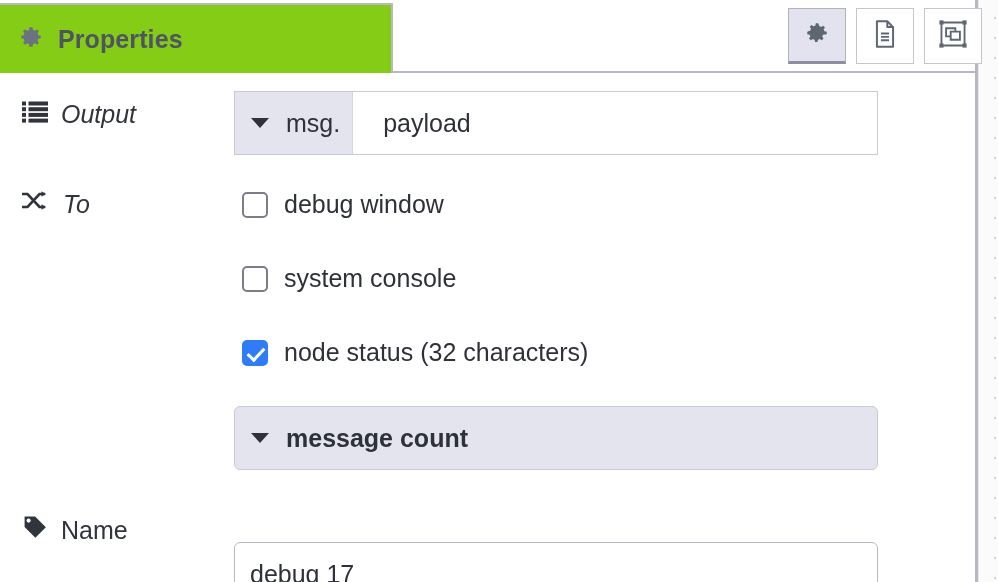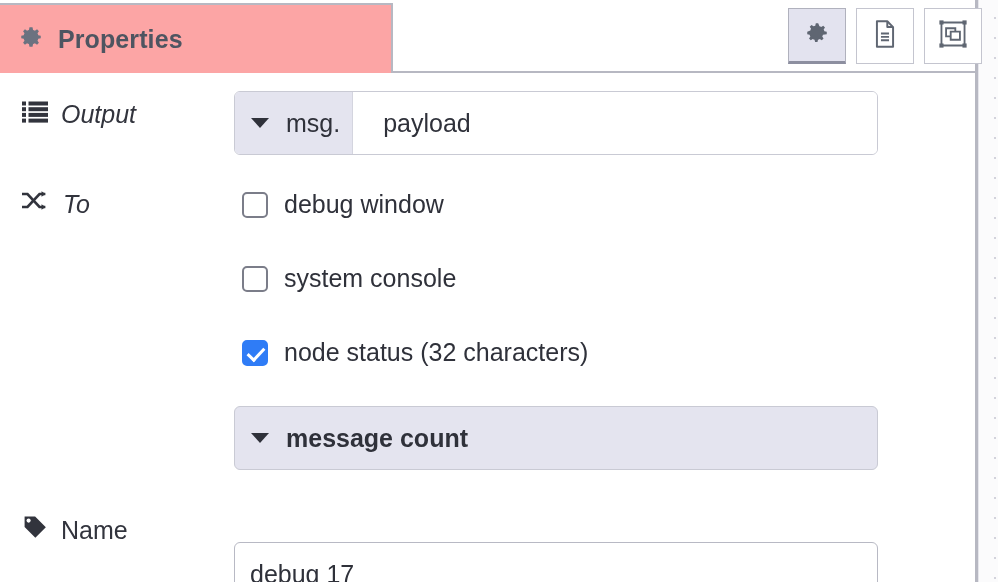--- a/index.html
+++ b/index.html
@@ -47,21 +47,21 @@
   .tabbar-underline {
     position: absolute;
     left: 393px; top: 71px;
     width: 582px; height: 2px;
     background: #b7b8c2;
   }
   .tab {
     position: absolute;
     left: 0; top: 3px;
     width: 393px; height: 70px;
-    background: #fca5a5;
+    background: #84cc16;
     border-right: 2px solid #b7b8c2;
     border-top: 2px solid #b7b8c2;
     display: flex;
     align-items: center;
     padding-left: 18px;
   }
   .tab .gear-glyph { margin-right: 14px; display:block; }
   .tab-label {
     font-size: 25px;
     font-weight: bold;
@@ -111,21 +111,21 @@
     left: 234px;
     width: 644px;
   }
 
   
   .typed-input {
     display: flex;
     align-items: stretch;
     height: 64px;
     border: 1px solid #c9cad4;
-    border-radius: 6px;
+    border-radius: 0;
     background: #fff;
     overflow: hidden;
   }
   .ti-prefix {
     display: flex;
     align-items: center;
     gap: 17px;
     padding: 0 12px 0 16px;
     background: #e4e4ef;
     color: #2f313a;

